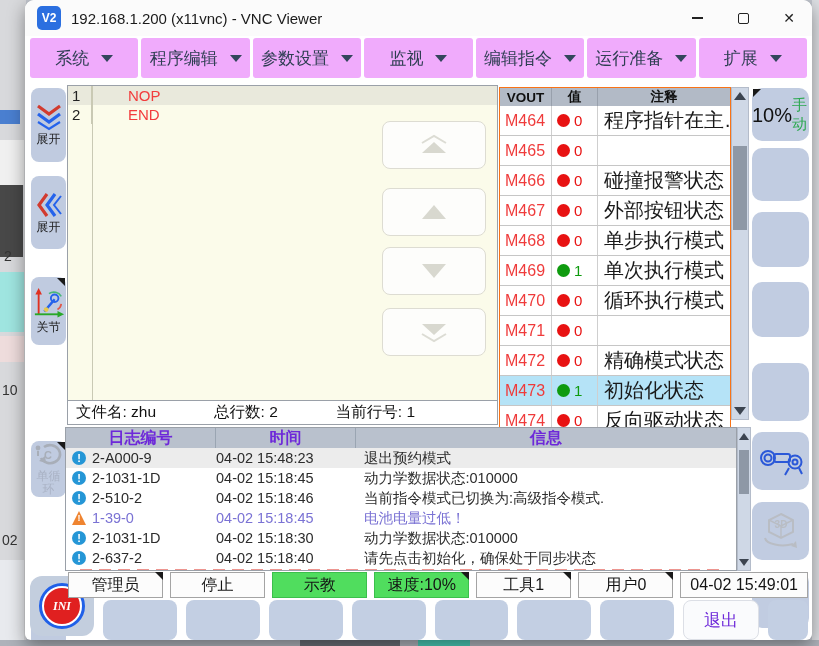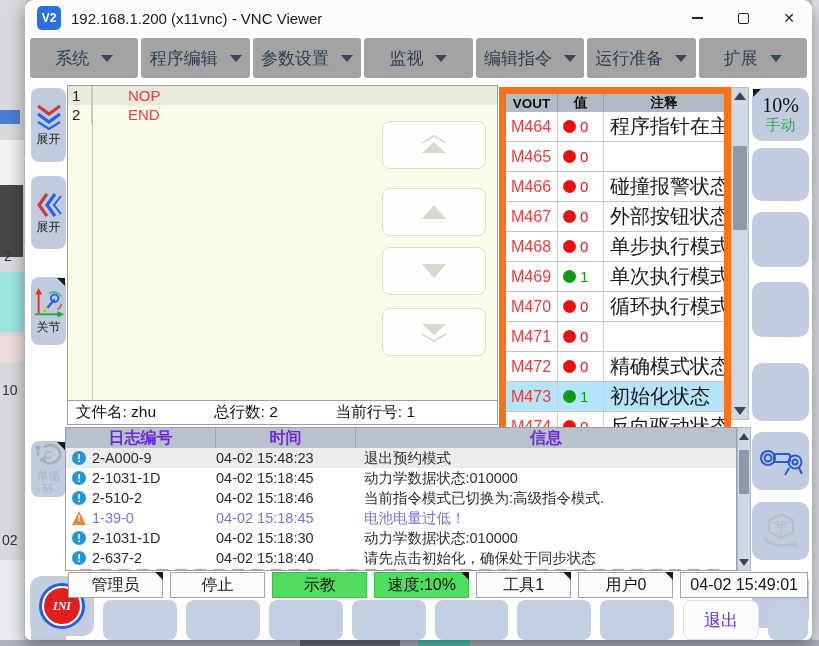--- a/index.html
+++ b/index.html
@@ -24,21 +24,21 @@
   .vnc-logo { width:24px; height:24px; margin-left:12px; background:#2b6fe0; border-radius:5px; color:#fff; font-weight:bold; font-size:12px; display:flex; align-items:center; justify-content:center; }
   .win-title { margin-left:10px; font-size:15px; color:#1b1b1b; }
   .win-ctrls { margin-left:auto; display:flex; height:100%; }
   .win-btn { width:46px; height:36px; display:flex; align-items:center; justify-content:center; cursor:default; }
   .glyph-min { width:11px; height:1.4px; background:#222; }
   .glyph-max { width:11px; height:11px; border:1.4px solid #222; border-radius:2px; }
   .glyph-close { font-size:14px; color:#222; line-height:1; }
 
   
   .menubar { position:absolute; left:0; top:36px; width:100%; height:46px; display:flex; gap:3px; padding:2px 5px 4px 5px; background:#fff; }
-  .menu-btn { flex:1; background:#a3a3a3; border-radius:3px; display:flex; align-items:center; justify-content:center; gap:12px; font-size:17px; color:#2e3e52; cursor:pointer; }
+  .menu-btn { flex:1; background:#f0abfc; border-radius:3px; display:flex; align-items:center; justify-content:center; gap:12px; font-size:17px; color:#2e3e52; cursor:pointer; }
   .menu-btn .caret { width:0; height:0; border-left:6px solid transparent; border-right:6px solid transparent; border-top:7px solid #33465c; }
 
   
   .tbtn { position:absolute; left:6px; width:35px; background:#c0cbe0; border-radius:8px; display:flex; flex-direction:column; align-items:center; justify-content:center; gap:2px; cursor:pointer; }
   .tbtn .lbl { font-size:12px; color:#1c1c1c; line-height:1.1; text-align:center; }
   .tbtn.disabled .lbl { color:#a9b2c4; }
   .corner { position:relative; }
   .corner::after { content:""; position:absolute; top:1px; right:1px; border-left:8px solid transparent; border-top:8px solid #1a1a1a; }
   .corner-tl { position:relative; }
   .corner-tl::after { content:""; position:absolute; top:1px; left:1px; border-right:8px solid transparent; border-top:8px solid #1a1a1a; }
@@ -57,42 +57,42 @@
   .gutter-line { position:absolute; left:24px; top:0; width:1px; height:314px; background:#c9c9b4; }
 
   .nav-btn { position:absolute; left:314px; width:104px; height:48px; background:#fdfdfb; border:1.5px solid #dddcd2; border-radius:8px; display:flex; align-items:center; justify-content:center; cursor:pointer; }
 
   .file-info { position:absolute; left:0; top:314px; width:100%; height:24px; background:#fff; border-top:1px solid #9aa0a8; display:flex; align-items:center; font-size:15.5px; color:#111; }
   .file-info span { margin-left:8px; }
   .file-info .sp2 { margin-left:58px; }
   .file-info .sp3 { margin-left:58px; }
 
   
-  .vout { position:absolute; left:474px; top:87px; width:232px; height:420px; border:7px solid #f97316; background:#3b82f6; overflow:hidden; }
+  .vout { position:absolute; left:474px; top:87px; width:232px; height:420px; border:1px solid #f97316; background:#3b82f6; overflow:hidden; }
   .vout-head { display:flex; height:18px; background:#b2bac6; font-size:13.5px; font-weight:bold; color:#101010; }
   .vout-head div { display:flex; align-items:center; justify-content:center; border-right:1px solid #98a0ac; }
   .vh1 { width:52px; } .vh2 { width:46px; } .vh3 { flex:1; border-right:none!important; }
   .vout-row { display:flex; height:30px; border-bottom:1px solid #c6c6c6; background:#fff; }
   .vout-row.highlight { background:#b5e3f7; }
   .vc-id { width:52px; border-right:1px solid #cfcfcf; display:flex; align-items:center; padding-left:5px; color:#ef3b3b; font-size:16px; }
   .vc-val { width:46px; border-right:1px solid #cfcfcf; display:flex; align-items:center; gap:4px; padding-left:5px; font-size:15px; }
   .dot { width:13px; height:13px; border-radius:50%; }
   .dot.off { background:#e81212; } .dot.on { background:#0f9b0f; }
   .vnum.off { color:#e81212; } .vnum.on { color:#0f9b0f; }
   .vc-com { flex:1; display:flex; align-items:center; padding-left:6px; font-size:20px; color:#1a1a1a; white-space:nowrap; overflow:hidden; }
 
   
   .scroll { position:absolute; background:#cfd8e6; border:1px solid #b4bcca; }
   .sc-arrow { position:absolute; left:0; width:100%; height:16px; display:flex; align-items:center; justify-content:center; cursor:pointer; }
   .tri-up { width:0; height:0; border-left:6px solid transparent; border-right:6px solid transparent; border-bottom:8px solid #3c4450; }
   .tri-down { width:0; height:0; border-left:6px solid transparent; border-right:6px solid transparent; border-top:8px solid #3c4450; }
   .thumb { position:absolute; left:1px; right:1px; background:#8e98a6; cursor:pointer; }
 
   
-  .rbtn { position:absolute; left:727px; width:57px; background:#c1cce1; border-radius:10px; display:flex; flex-direction:column; align-items:center; justify-content:center; cursor:pointer;font-family:Liberation Serif, serif; }
+  .rbtn { position:absolute; left:727px; width:57px; background:#c1cce1; border-radius:10px; display:flex; flex-direction:row; align-items:center; justify-content:center; cursor:pointer; }
   .speed-pct { font-size:20px; color:#111; line-height:1.1; }
   .speed-mode { font-size:15px; color:#2ba84f; }
 
   
   .log { position:absolute; left:40px; top:427px; width:672px; height:144px; border:1px solid #9aa0a8; background:#fff; overflow:hidden; }
   .log-head { display:flex; height:20px; background:#b9c1cd; font-size:16px; font-weight:bold; color:#6d28d9; }
   .log-head div { display:flex; align-items:center; justify-content:center; border-right:1px solid #9aa5b2; }
   .lh1 { width:150px; } .lh2 { width:140px; } .lh3 { flex:1; border-right:none!important; }
   .log-row { display:flex; height:20px; align-items:center; font-size:14.5px; color:#2c2c2c; background:#fff; }
   .log-row.striped { background:#ececec; }

